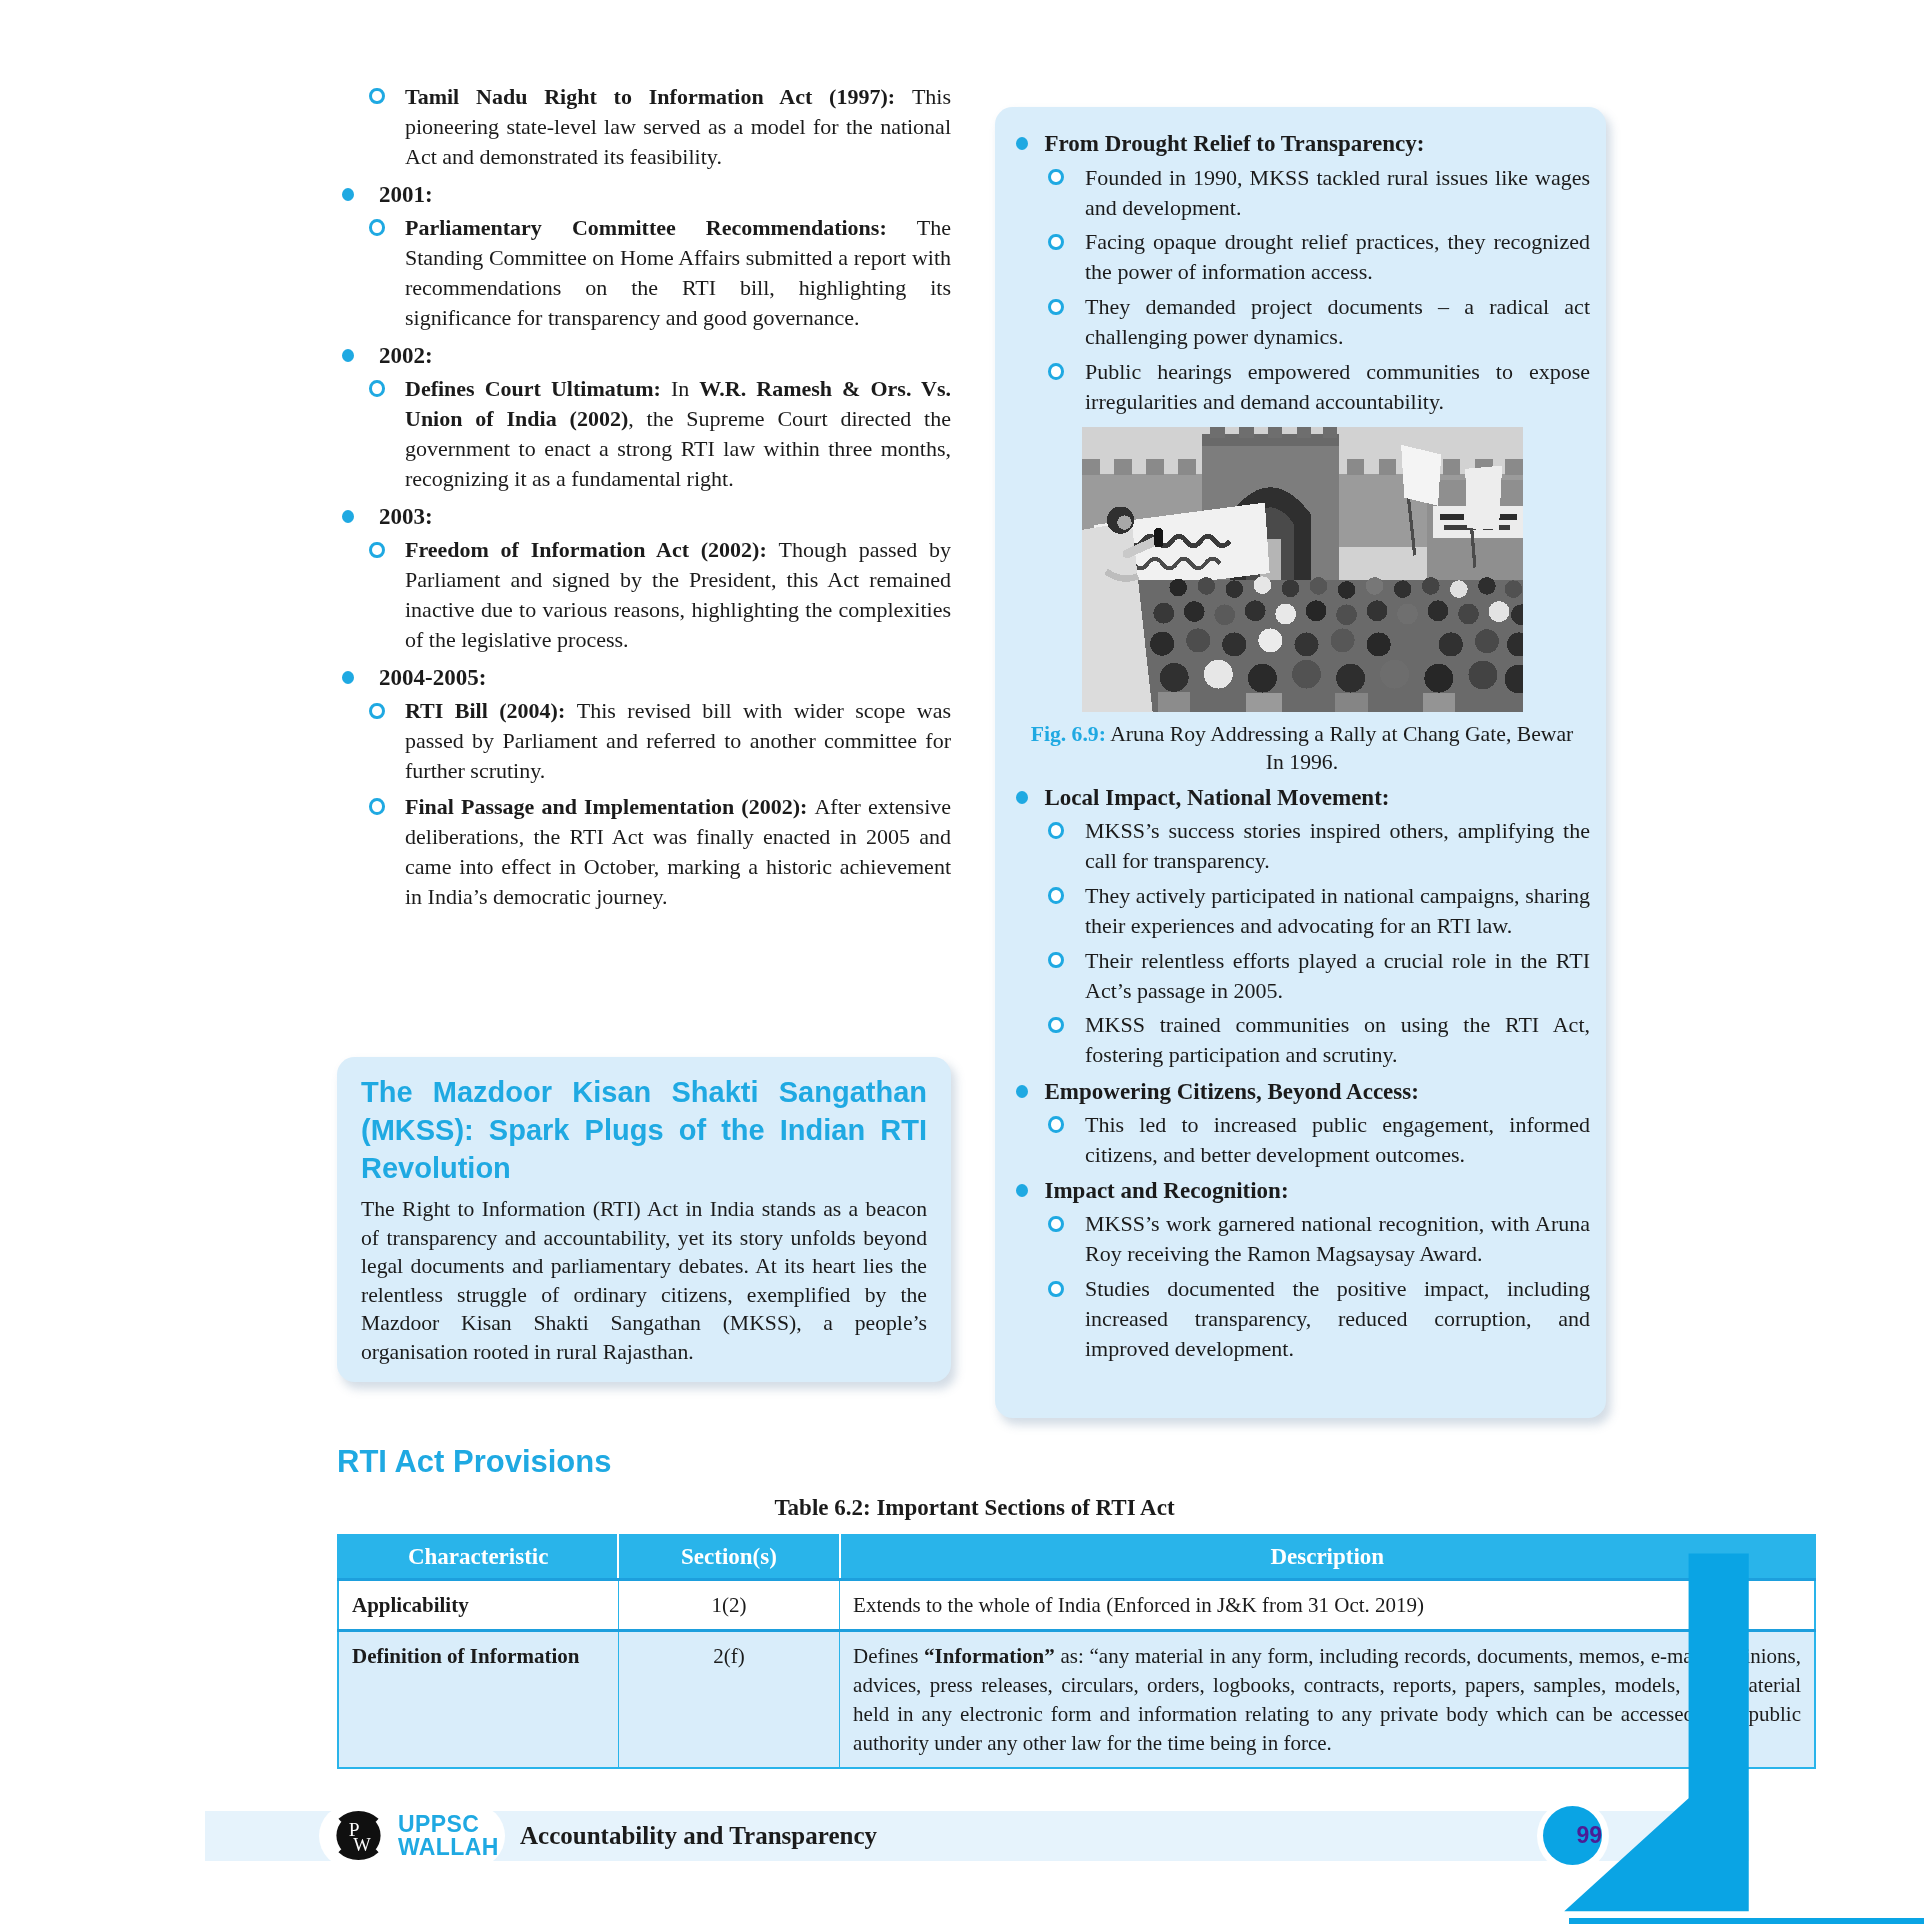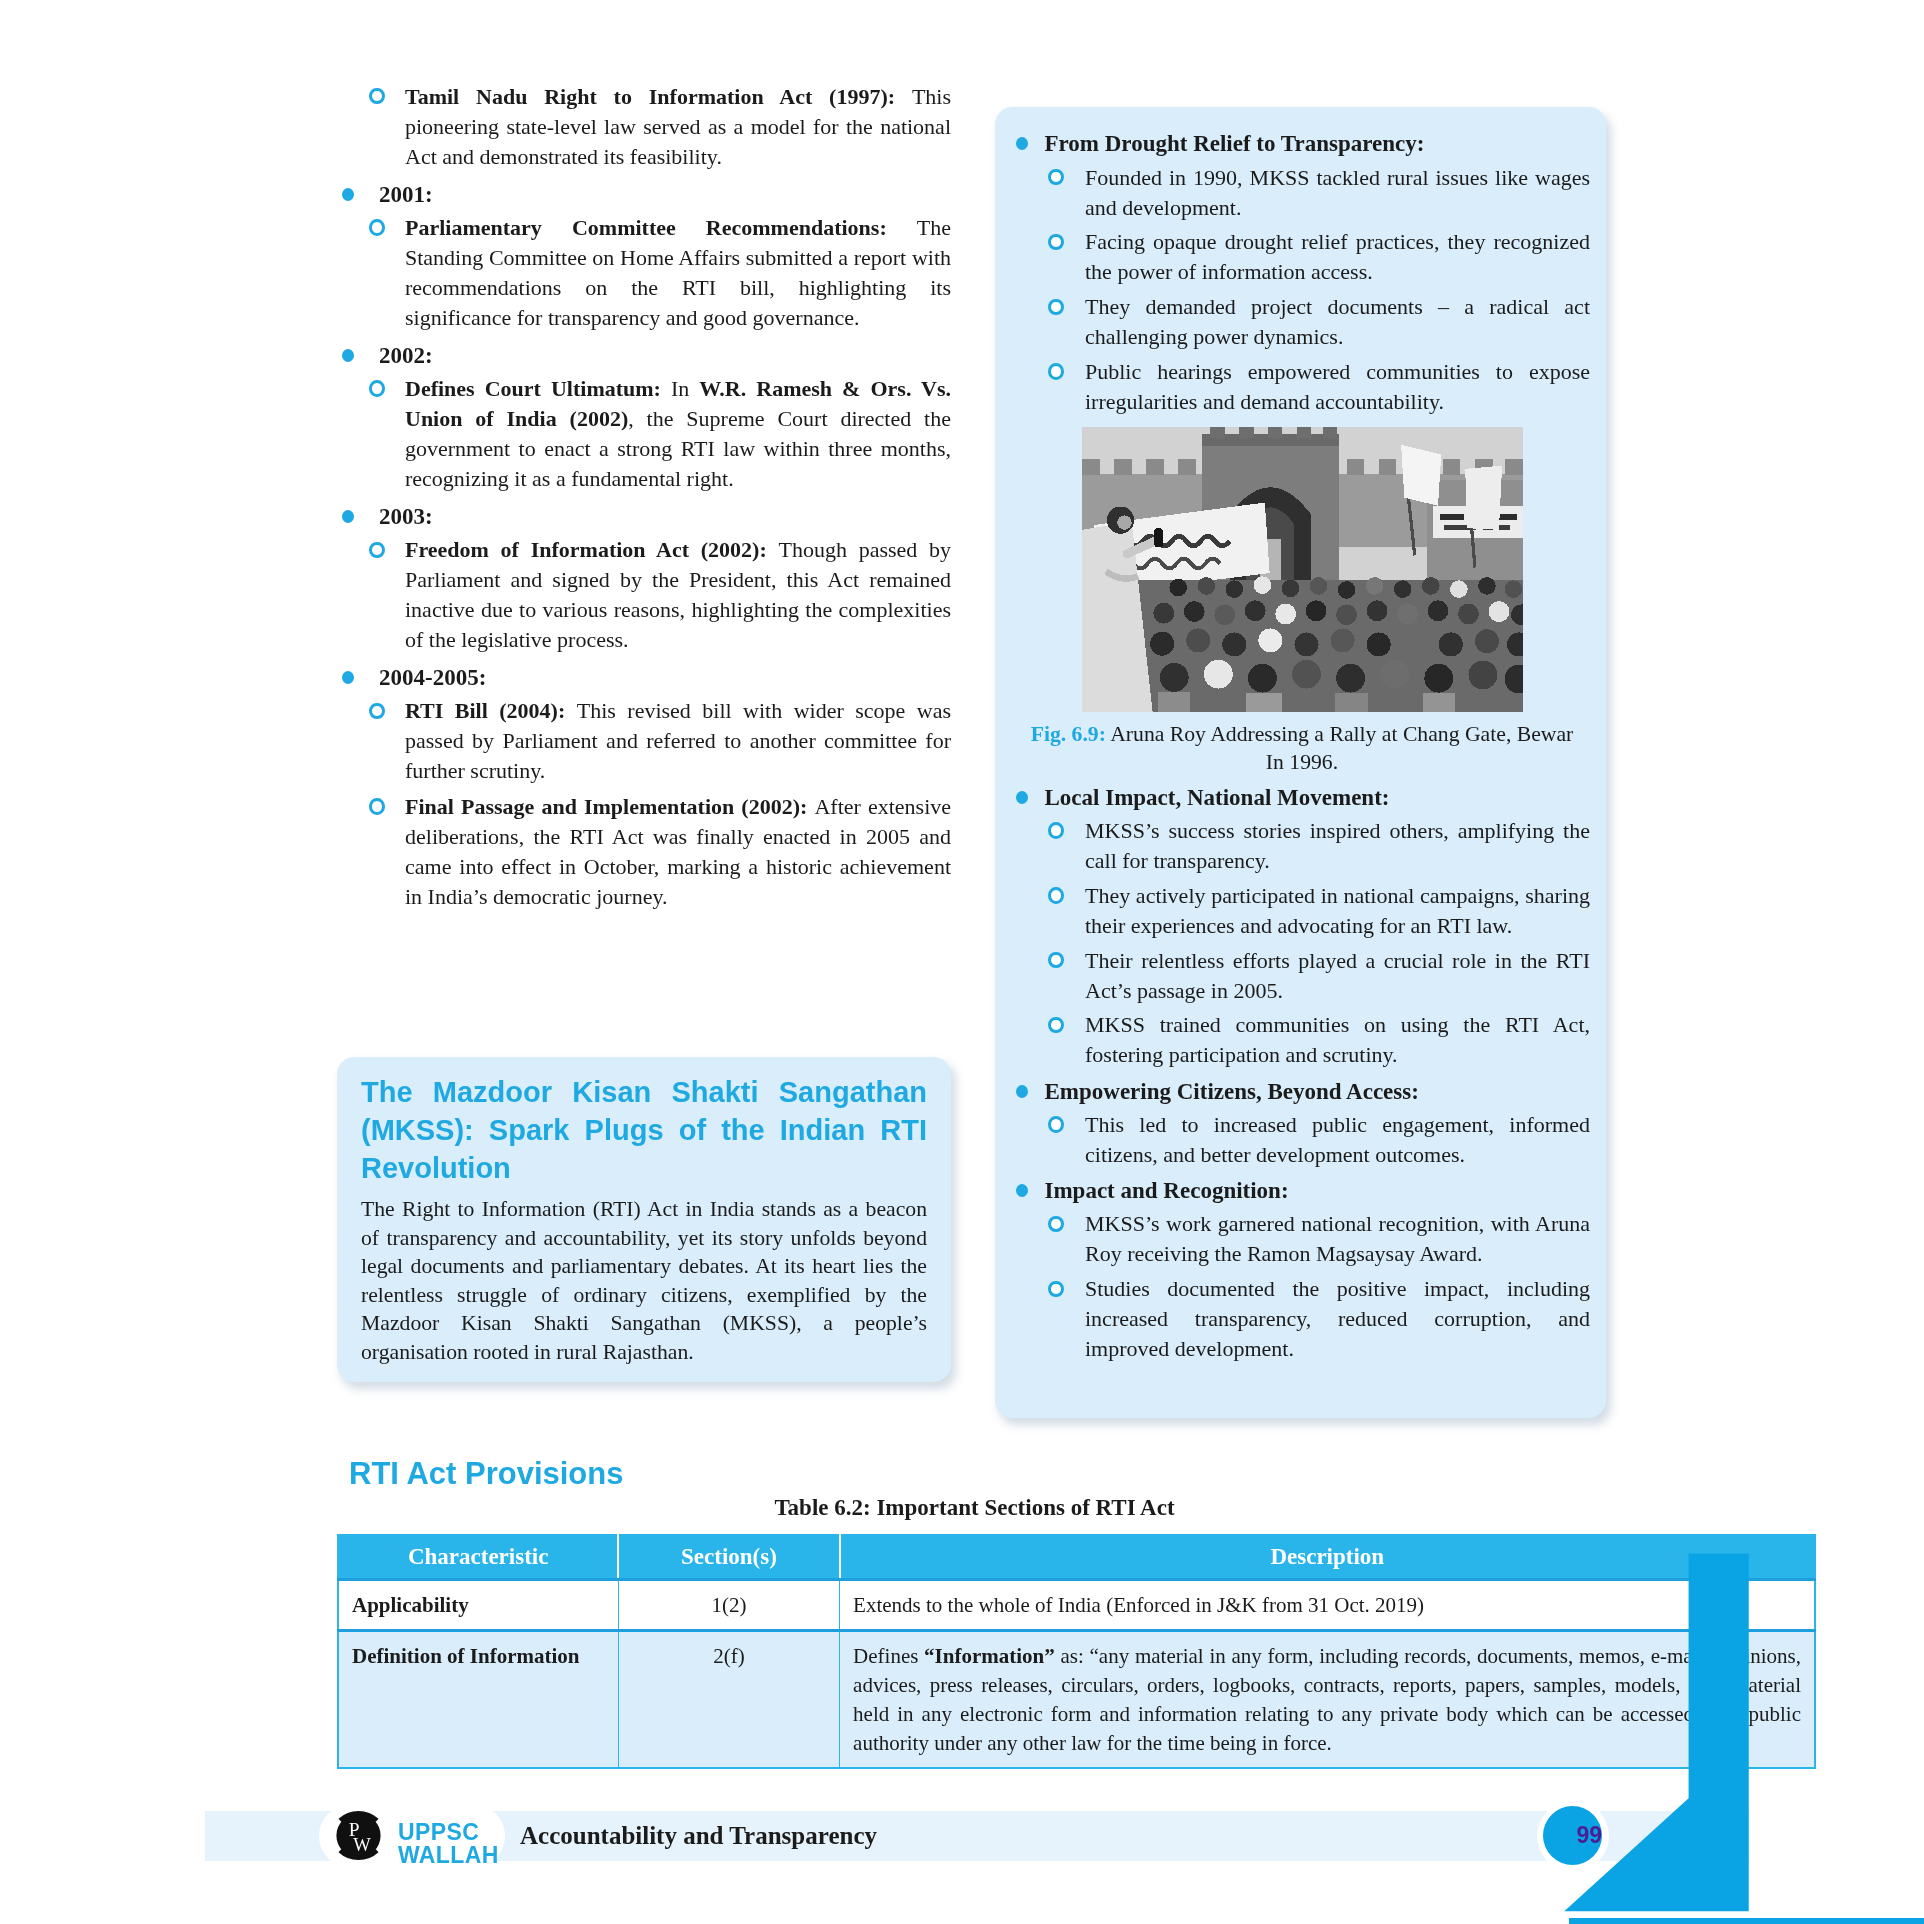--- a/index.html
+++ b/index.html
@@ -37,37 +37,37 @@
   #rightbox{position:absolute;left:995px;top:107px;width:611px;min-height:1311px;background:var(--box-bg);border-radius:17.6px;padding:16px 16px 19px 19px;box-sizing:border-box;box-shadow:4.8px 6.4px 9.6px rgba(110,140,170,.30);}
   #rightbox .l1{padding-left:30.5px;margin:6.4px 0 3.2px;}
   #rightbox .dot{left:1.6px;}
   #rightbox .l2{padding-left:71px;margin:1.6px 0 4.8px;}
   #rightbox .ring{left:34px;}
   #rightbox figure{margin:9.6px auto 4.8px auto;width:441px;}
   .fig-caption{margin:1.6px 6.4px 6.4px 6.4px;text-align:center;font-size:21.7px;line-height:28px;}
   .fig-caption .fig-label{color:var(--cyan);font-weight:bold;}
 
   
-  #provisions-heading{position:absolute;left:337px;top:1444px;margin:12px;font-family:"Liberation Sans","DejaVu Sans",sans-serif;font-size:31px;line-height:35px;font-weight:bold;color:var(--cyan);}
+  #provisions-heading{position:absolute;left:337px;top:1444px;margin:0;font-family:"Liberation Sans","DejaVu Sans",sans-serif;font-size:31px;line-height:35px;font-weight:bold;color:var(--cyan);}
   #table-caption{position:absolute;left:337px;top:1495px;width:1275px;text-align:center;font-weight:bold;font-size:23px;}
   #rti-table{position:absolute;left:337px;top:1534px;width:1479px;border-collapse:collapse;border:2.4px solid var(--table-cyan);}
   #rti-table th{background:var(--table-cyan);color:#fff;font-weight:bold;font-size:23px;padding:8px 6.4px;border-left:2.4px solid #fff;}
   #rti-table th:first-child{border-left:none;}
   #rti-table td{font-size:21px;line-height:29px;padding:9.6px 13px;border-left:1.6px solid var(--table-cyan);vertical-align:top;border-top:3.2px solid var(--sep-blue);}
   #rti-table td:first-child{border-left:none;font-weight:bold;}
   #rti-table td.sec{text-align:center;font-weight:normal;}
   #rti-table td.desc{text-align:justify;}
   #rti-table tr.alt td{background:var(--box-bg);}
   #rti-table col.c1{width:242px;} #rti-table col.c2{width:191px;} #rti-table col.c3{width:842px;}
 
   
   #footer-bar{position:absolute;left:205px;top:1811px;width:1544px;height:50px;background:var(--footer-bg);}
   #logo-pill{position:absolute;left:319px;top:1804px;width:186px;height:64px;background:#fff;border-radius:32px;}
   #pw-logo{position:absolute;left:332px;top:1809px;width:53px;height:53px;}
-  #brand{position:absolute;left:398px;top:1813px;font-family:"Liberation Sans","DejaVu Sans",sans-serif;font-weight:bold;color:var(--cyan);font-size:23px;line-height:23px;letter-spacing:0.4px;margin-top:8px;}
+  #brand{position:absolute;left:398px;top:1813px;font-family:"Liberation Sans","DejaVu Sans",sans-serif;font-weight:bold;color:var(--cyan);font-size:23px;line-height:23px;letter-spacing:0.4px;}
   #chapter{position:absolute;left:520px;top:1811px;height:50px;line-height:50px;font-weight:bold;font-size:25px;}
   #page-ring{position:absolute;left:1537px;top:1800px;width:72px;height:72px;border-radius:50%;background:#fff;}
   #page-circle{position:absolute;left:1543px;top:1806px;width:59px;height:59px;border-radius:50%;background:var(--ribbon);color:#4c1d95;font-family:"Liberation Sans","DejaVu Sans",sans-serif;font-weight:bold;font-size:23px;line-height:59px;text-align:right;}
   #ribbon{position:absolute;left:1556px;top:1548px;}
   #bottom-strip{position:absolute;left:1569px;top:1918px;width:356px;height:7.2px;background:var(--ribbon);}
 </style>
 </head>
 <body>
 
 <div id="page">

